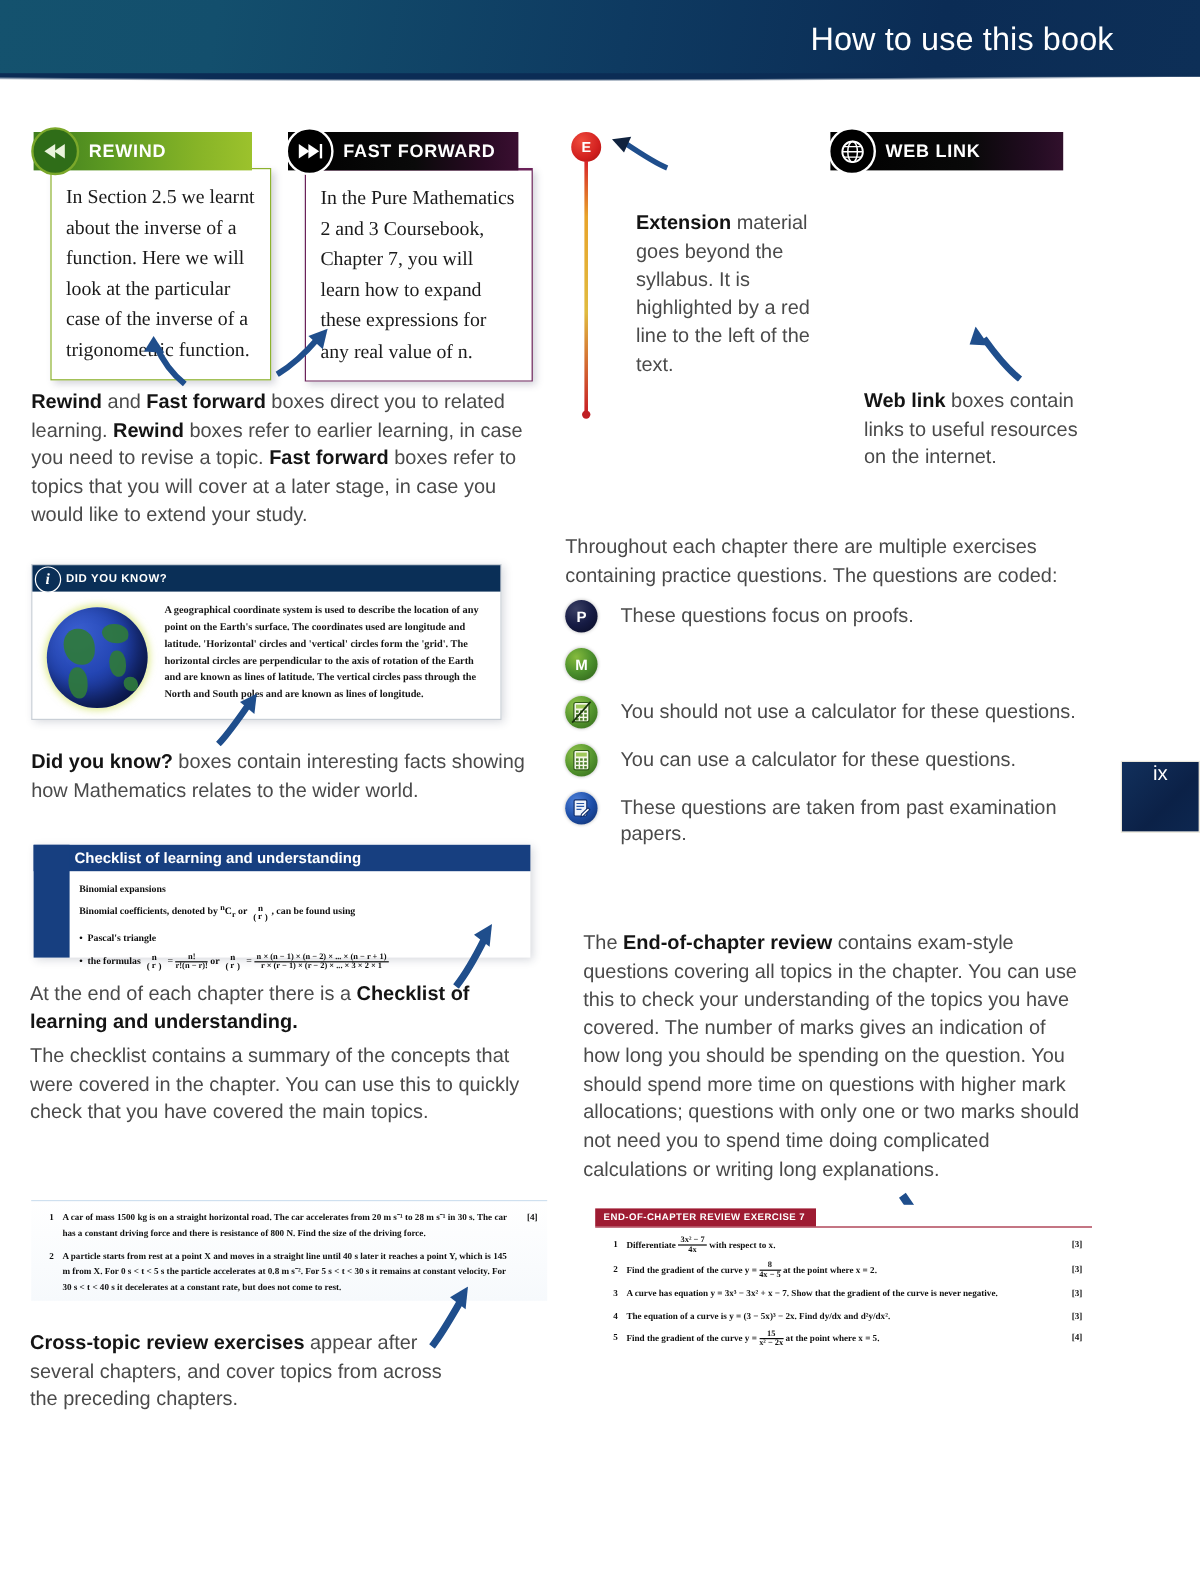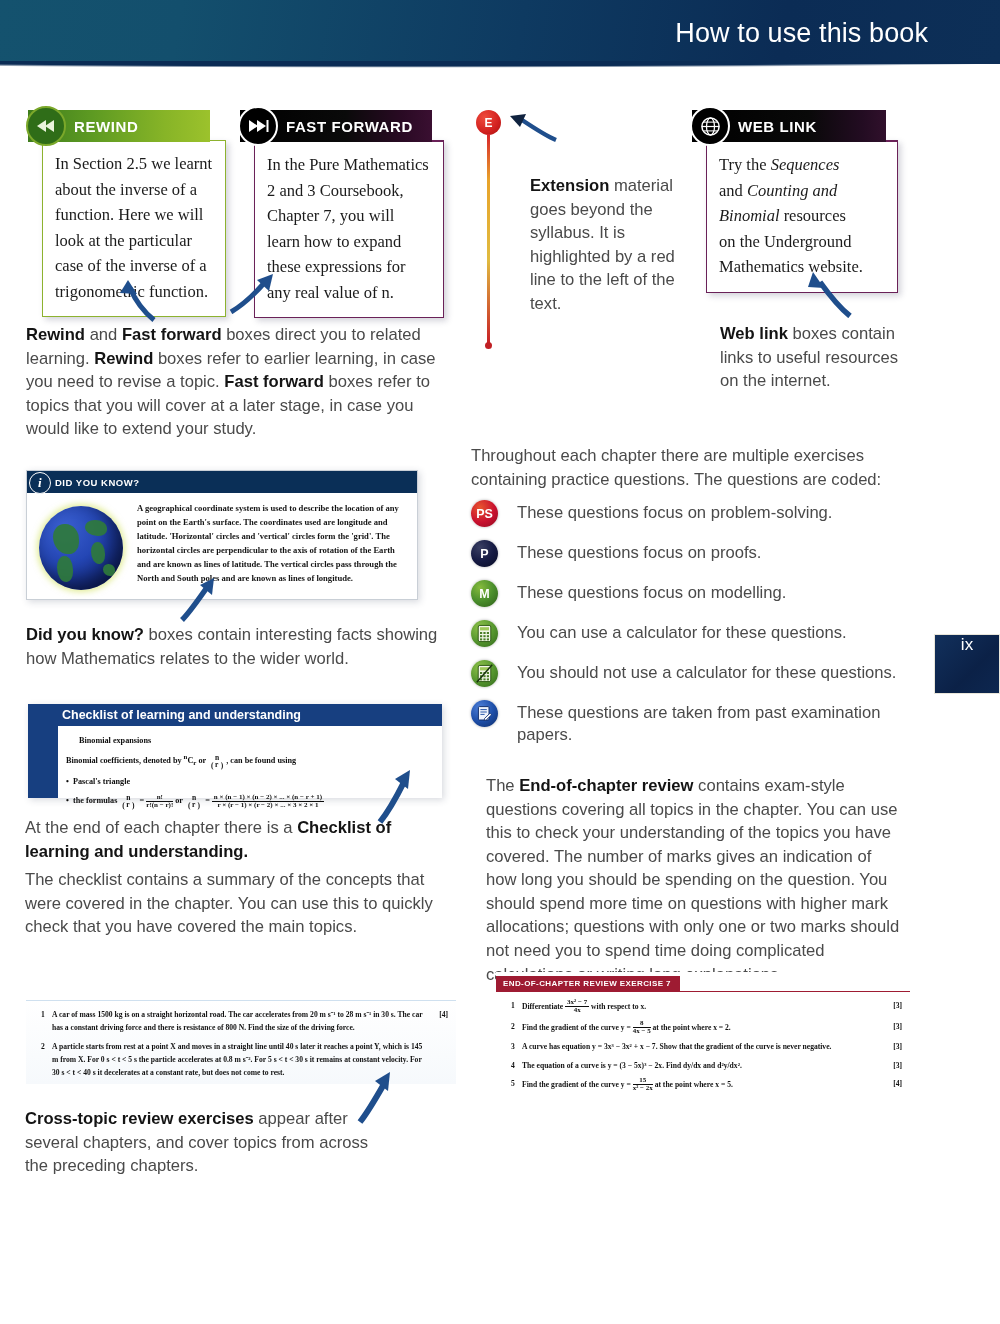--- a/index.html
+++ b/index.html
@@ -215,27 +215,20 @@
       <svg width="21" height="21" viewBox="0 0 22 22" aria-hidden="true">
         <circle cx="11" cy="11" r="9" fill="none" stroke="#ffffff" stroke-width="1.6"></circle>
         <ellipse cx="11" cy="11" rx="4.2" ry="9" fill="none" stroke="#ffffff" stroke-width="1.3"></ellipse>
         <line x1="2" y1="11" x2="20" y2="11" stroke="#ffffff" stroke-width="1.3"></line>
         <line x1="3.4" y1="6.4" x2="18.6" y2="6.4" stroke="#ffffff" stroke-width="1.1"></line>
         <line x1="3.4" y1="15.6" x2="18.6" y2="15.6" stroke="#ffffff" stroke-width="1.1"></line>
       </svg>
     </div>
     <span>WEB LINK</span>
   </div>
-  <div class="callout-body purple callout-inner-shift" style="width:166px;min-height:118px;">
-    <span>Try the </span><i>Sequences</i><br>
-    <span>and </span><i>Counting and</i><br>
-    <i>Binomial</i><span> resources</span><br>
-    <span>on the Underground</span><br>
-    <span>Mathematics website.</span>
-  </div>
 </div>
 <svg class="arrow" style="left:800px;top:272px;" width="58" height="46">
   <path d="M50 44 C 40 36, 30 24, 20 10" stroke="#1f4e8c" stroke-width="5.5" fill="none"></path>
   <polygon points="13,0 24,16 8,15" fill="#1f4e8c"></polygon>
 </svg>
 <div class="body-copy" style="position:absolute;left:720px;top:322px;width:195px;">
   <b>Web link</b><span> boxes contain links to useful resources on the internet.</span>
 </div>
 
 <div class="dyk" style="left:26px;top:470px;width:390px;height:128px;">
@@ -261,58 +254,32 @@
   <polygon points="36,0 34,17 22,7" fill="#1f4e8c"></polygon>
 </svg>
 <div class="body-copy" style="position:absolute;left:26px;top:623px;width:420px;">
   <b>Did you know?</b><span> boxes contain interesting facts showing how Mathematics relates to the wider world.</span>
 </div>
 
 <div class="body-copy" style="position:absolute;left:471px;top:444px;width:420px;">Throughout each chapter there are multiple exercises containing practice questions. The questions are coded:</div>
 
 <div style="position:absolute;left:471px;top:500px;width:430px;">
 
-  <div class="code-row">
-    <div class="code-icon" style="background:radial-gradient(circle at 34% 28%,#e8552f 0%,#c8102e 55%,#8e0b20 100%);">
-      <span>PS</span>
-    </div>
-    <div class="code-text">These questions focus on problem-solving.</div>
-  </div>
 
   <div class="code-row">
     <div class="code-icon" style="background:radial-gradient(circle at 34% 28%,#3a3f63 0%,#161b44 50%,#080b24 100%);">
       <span>P</span>
     </div>
     <div class="code-text">These questions focus on proofs.</div>
   </div>
 
   <div class="code-row">
     <div class="code-icon" style="background:radial-gradient(circle at 34% 28%,#86bb3d 0%,#4b8f2c 50%,#2c5d18 100%);">
       <span>M</span>
     </div>
-    <div class="code-text">These questions focus on modelling.</div>
-  </div>
-
-  <div class="code-row">
-    <div class="code-icon" style="background:radial-gradient(circle at 34% 28%,#8fc24a 0%,#55962e 52%,#30651a 100%);">
-      <svg width="17" height="19" viewBox="0 0 17 19" aria-hidden="true">
-        <rect x="2.2" y="1.4" width="12.6" height="16.2" rx="1.6" fill="#f3f6e8" stroke="#2f5a17" stroke-width="1"></rect>
-        <rect x="4" y="3.2" width="9" height="3.2" fill="#9fc85a"></rect>
-        <rect x="4" y="8" width="2.2" height="2" fill="#4a7d26"></rect>
-          <rect x="7.4" y="8" width="2.2" height="2" fill="#4a7d26"></rect>
-          <rect x="10.8" y="8" width="2.2" height="2" fill="#4a7d26"></rect>
-        <rect x="4" y="11.2" width="2.2" height="2" fill="#4a7d26"></rect>
-          <rect x="7.4" y="11.2" width="2.2" height="2" fill="#4a7d26"></rect>
-          <rect x="10.8" y="11.2" width="2.2" height="2" fill="#4a7d26"></rect>
-        <rect x="4" y="14.4" width="2.2" height="2" fill="#4a7d26"></rect>
-          <rect x="7.4" y="14.4" width="2.2" height="2" fill="#4a7d26"></rect>
-          <rect x="10.8" y="14.4" width="2.2" height="2" fill="#4a7d26"></rect>
-      </svg>
-    </div>
-    <div class="code-text">You can use a calculator for these questions.</div>
   </div>
 
   <div class="code-row">
     <div class="code-icon" style="background:radial-gradient(circle at 34% 28%,#8fc24a 0%,#55962e 52%,#30651a 100%);">
       <svg width="17" height="19" viewBox="0 0 17 19" aria-hidden="true">
         <rect x="2.2" y="1.4" width="12.6" height="16.2" rx="1.6" fill="#f3f6e8" stroke="#2f5a17" stroke-width="1"></rect>
         <rect x="4" y="3.2" width="9" height="3.2" fill="#9fc85a"></rect>
         <rect x="4" y="8" width="2.2" height="2" fill="#4a7d26"></rect>
           <rect x="7.4" y="8" width="2.2" height="2" fill="#4a7d26"></rect>
           <rect x="10.8" y="8" width="2.2" height="2" fill="#4a7d26"></rect>
@@ -322,41 +289,60 @@
         <rect x="4" y="14.4" width="2.2" height="2" fill="#4a7d26"></rect>
           <rect x="7.4" y="14.4" width="2.2" height="2" fill="#4a7d26"></rect>
           <rect x="10.8" y="14.4" width="2.2" height="2" fill="#4a7d26"></rect>
         <line x1="0.8" y1="18.2" x2="16.2" y2="0.8" stroke="#17320c" stroke-width="1.5"></line>
       </svg>
     </div>
     <div class="code-text">You should not use a calculator for these questions.</div>
   </div>
 
   <div class="code-row">
+    <div class="code-icon" style="background:radial-gradient(circle at 34% 28%,#8fc24a 0%,#55962e 52%,#30651a 100%);">
+      <svg width="17" height="19" viewBox="0 0 17 19" aria-hidden="true">
+        <rect x="2.2" y="1.4" width="12.6" height="16.2" rx="1.6" fill="#f3f6e8" stroke="#2f5a17" stroke-width="1"></rect>
+        <rect x="4" y="3.2" width="9" height="3.2" fill="#9fc85a"></rect>
+        <rect x="4" y="8" width="2.2" height="2" fill="#4a7d26"></rect>
+          <rect x="7.4" y="8" width="2.2" height="2" fill="#4a7d26"></rect>
+          <rect x="10.8" y="8" width="2.2" height="2" fill="#4a7d26"></rect>
+        <rect x="4" y="11.2" width="2.2" height="2" fill="#4a7d26"></rect>
+          <rect x="7.4" y="11.2" width="2.2" height="2" fill="#4a7d26"></rect>
+          <rect x="10.8" y="11.2" width="2.2" height="2" fill="#4a7d26"></rect>
+        <rect x="4" y="14.4" width="2.2" height="2" fill="#4a7d26"></rect>
+          <rect x="7.4" y="14.4" width="2.2" height="2" fill="#4a7d26"></rect>
+          <rect x="10.8" y="14.4" width="2.2" height="2" fill="#4a7d26"></rect>
+      </svg>
+    </div>
+    <div class="code-text">You can use a calculator for these questions.</div>
+  </div>
+
+  <div class="code-row">
     <div class="code-icon" style="background:radial-gradient(circle at 34% 28%,#4d7fd8 0%,#1d4ea8 52%,#0f2c66 100%);">
       <svg width="17" height="18" viewBox="0 0 17 18" aria-hidden="true">
         <rect x="2.4" y="1.6" width="10.6" height="13.4" rx="1" fill="#eef3fb" stroke="#12306e" stroke-width="1"></rect>
         <line x1="4.4" y1="4.6" x2="10.8" y2="4.6" stroke="#2a58a8" stroke-width="1"></line>
         <line x1="4.4" y1="7" x2="10.8" y2="7" stroke="#2a58a8" stroke-width="1"></line>
         <line x1="4.4" y1="9.4" x2="8.6" y2="9.4" stroke="#2a58a8" stroke-width="1"></line>
         <path d="M8.5 13.5 L14 8.2 L15.6 9.8 L10.2 15 L8.2 15.6 Z" fill="#ffffff" stroke="#12306e" stroke-width=".9"></path>
       </svg>
     </div>
     <div class="code-text">These questions are taken from past examination papers.</div>
   </div>
 
 </div>
 
 <div class="checklist" style="left:28px;top:704px;width:414px;height:94px;">
   <div class="checklist-side"></div>
   <div class="checklist-bar">
     <span>Checklist of learning and understanding</span>
   </div>
   <div class="checklist-body">
-    <div style="margin-bottom:3px;margin-left:13px;">Binomial expansions</div>
+    <div style="margin-bottom:3px;">Binomial expansions</div>
     <div style="margin-bottom:4px;">
       <span>Binomial coefficients, denoted by </span><sup>n</sup><span>C</span><sub>r</sub><span> or </span><span class="binom">( <span style="display:inline-block;line-height:1;"><span style="display:block;">n</span><span style="display:block;">r</span></span> )</span><span>, can be found using</span>
     </div>
     <div style="margin-bottom:4px;">•&nbsp;&nbsp;<span>Pascal's triangle</span></div>
     <div>
       •&nbsp;&nbsp;<span>the formulas</span>
       <span class="binom">( <span style="display:inline-block;line-height:1;"><span style="display:block;">n</span><span style="display:block;">r</span></span> )</span> =
       <span class="frac"><span class="num">n!</span><span>r!(n − r)!</span></span>
       <span>or</span>
       <span class="binom">( <span style="display:inline-block;line-height:1;"><span style="display:block;">n</span><span style="display:block;">r</span></span> )</span> =
@@ -398,21 +384,21 @@
   </div>
 </div>
 <svg class="arrow" style="left:352px;top:1072px;" width="48" height="52">
   <path d="M8 50 C 16 40, 24 26, 32 12" stroke="#1f4e8c" stroke-width="6" fill="none"></path>
   <polygon points="38,0 36,19 23,9" fill="#1f4e8c"></polygon>
 </svg>
 <div class="body-copy" style="position:absolute;left:25px;top:1107px;width:370px;">
   <b>Cross-topic review exercises</b><span> appear after several chapters, and cover topics from across the preceding chapters.</span>
 </div>
 
-<div class="exbox" style="left:496px;top:972px;width:414px;height:160px;">
+<div class="exbox" style="left:496px;top:1004px;width:414px;height:160px;">
   <div style="position:relative;">
     <span class="ex-tag red">END-OF-CHAPTER REVIEW EXERCISE 7</span>
   </div>
   <div class="ex-rule"></div>
   <div class="ex-body">
 
     <div class="ex-item">
       <div class="ex-num">1</div>
       <div class="ex-txt">
         <span>Differentiate</span>

